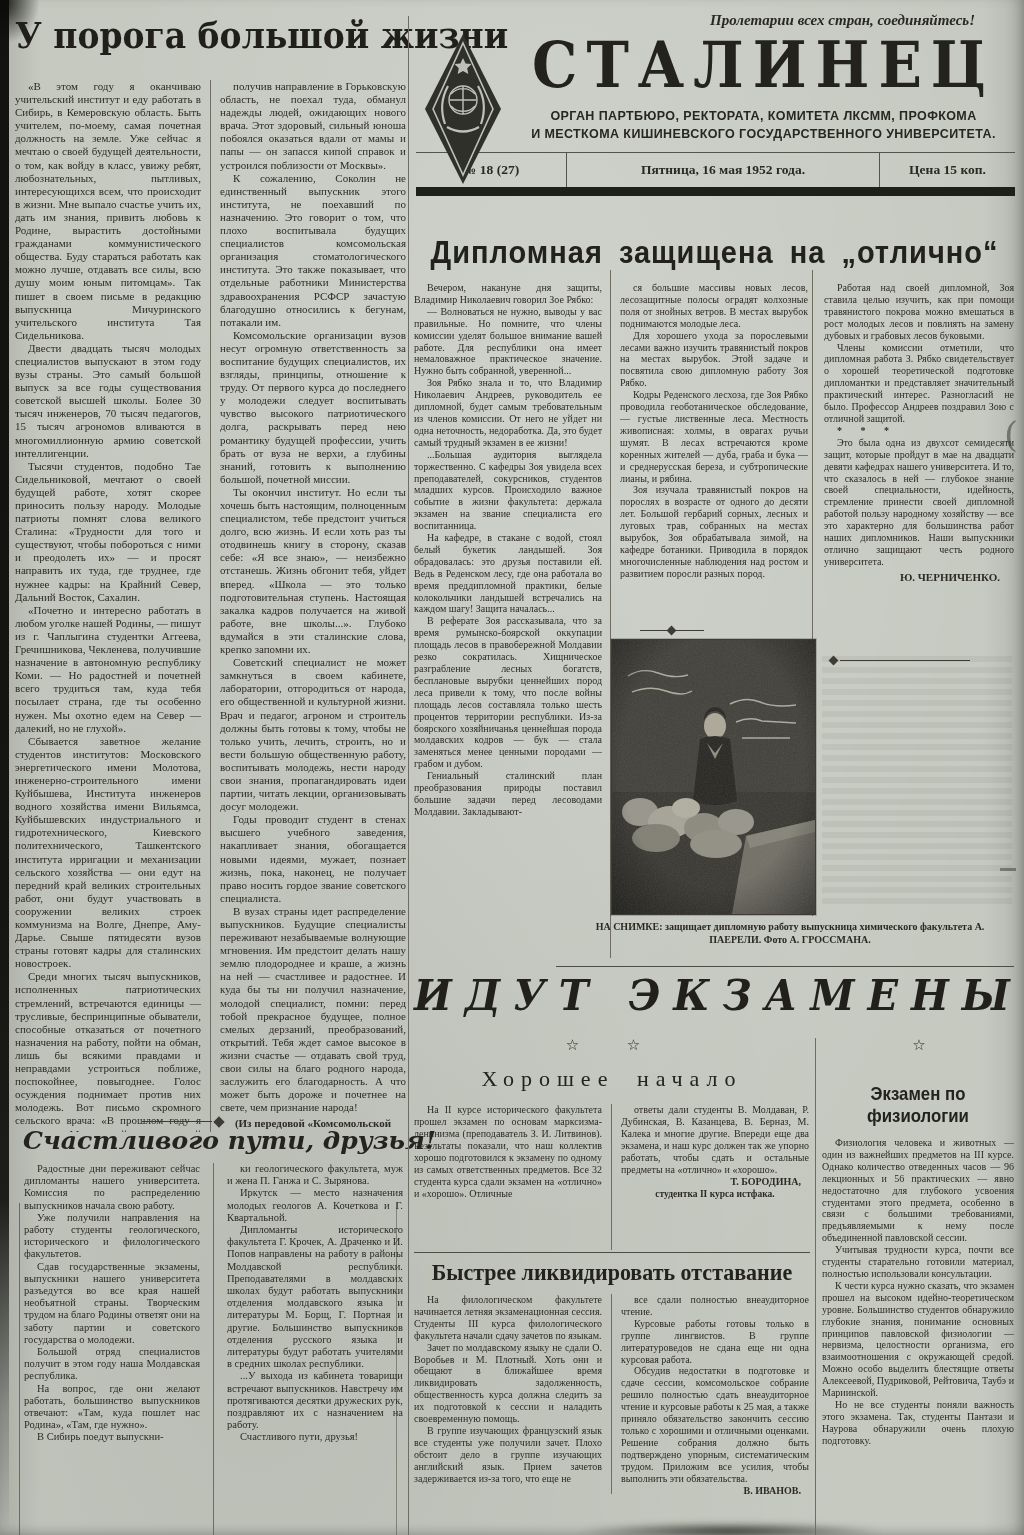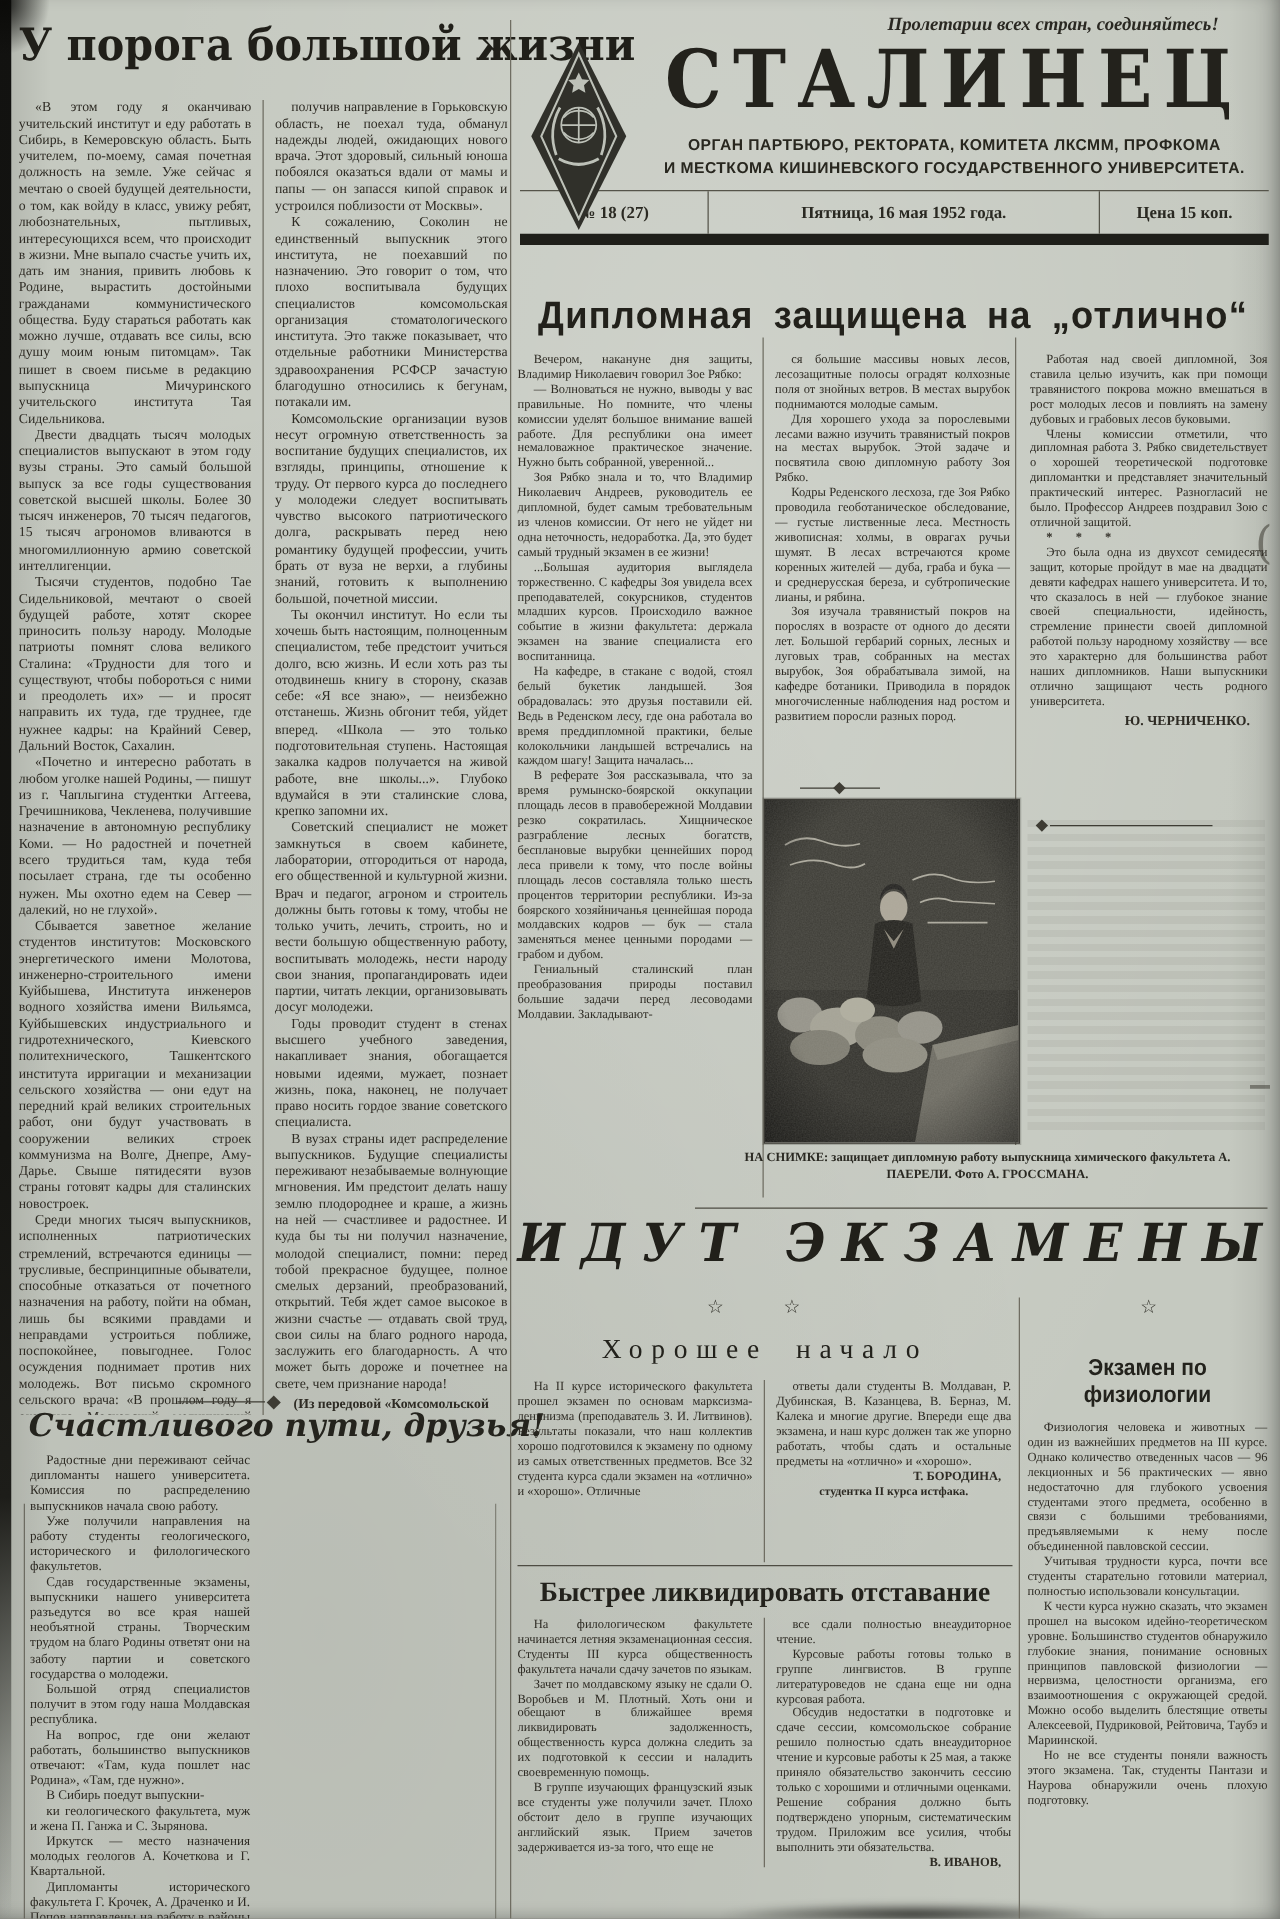--- a/index.html
+++ b/index.html
@@ -37,21 +37,21 @@
   .lead-cols .colrule{width:1px;background:#6f6d62;margin:0 9px;}
   .lead .rcol p:last-child{font-weight:bold;text-align:center;text-indent:0;margin-top:3px;}
   .lead-sep{position:absolute;left:142px;top:1121px;width:70px;height:1px;background:#3e3c34;}
   .lead-sep::after{content:"";position:absolute;right:-11px;top:-3.5px;width:8px;height:8px;background:#3e3c34;transform:rotate(45deg);}
 
   
   .farewell-head{position:absolute;left:15px;top:1126px;width:392px;display:flex;align-items:center;}
   .fh-line{height:2px;background:#3a3831;}
   .farewell-title{font-family:"DejaVu Serif",serif;font-style:italic;font-weight:bold;font-size:25px;
     white-space:nowrap;margin:0 8px;color:#24231d;}
-  .farewell-cols{position:absolute;left:24px;top:1163px;width:380px;height:372px;overflow:hidden;display:flex;flex-direction:column;}
+  .farewell-cols{position:absolute;left:24px;top:1163px;width:380px;height:372px;overflow:hidden;display:flex;}
   .farewell-cols .textcol{width:176px;font-size:10.5px;line-height:12.2px;}
   .farewell-cols .colrule{width:1px;background:#6f6d62;margin:0 13px;}
   .frame-l{position:absolute;left:19px;top:1203px;width:1px;height:332px;background:rgba(90,88,77,.8);}
   .frame-r{position:absolute;left:396px;top:1203px;width:1px;height:332px;background:rgba(90,88,77,.6);}
 
   
   .masthead{position:absolute;left:416px;top:12px;width:599px;}
   .slogan{text-align:right;font-style:italic;font-weight:bold;font-size:15px;padding-right:40px;color:#2a2822;}
   .emblem{position:absolute;left:6px;top:20px;}
   .m-title{margin:2px 0 0 96px;text-align:center;font-family:"DejaVu Serif",serif;font-weight:bold;
@@ -217,21 +217,21 @@
     <div class="dcol dcol1 textcol">
         <p>Вечером, накануне дня защиты, Владимир Николаевич говорил Зое Рябко:</p>
         <p>— Волноваться не нужно, выводы у вас правильные. Но помните, что члены комиссии уделят большое внимание вашей работе. Для республики она имеет немаловажное практическое значение. Нужно быть собранной, уверенной...</p>
         <p>Зоя Рябко знала и то, что Владимир Николаевич Андреев, руководитель ее дипломной, будет самым требовательным из членов комиссии. От него не уйдет ни одна неточность, недоработка. Да, это будет самый трудный экзамен в ее жизни!</p>
         <p>...Большая аудитория выглядела торжественно. С кафедры Зоя увидела всех преподавателей, сокурсников, студентов младших курсов. Происходило важное событие в жизни факультета: держала экзамен на звание специалиста его воспитанница.</p>
         <p>На кафедре, в стакане с водой, стоял белый букетик ландышей. Зоя обрадовалась: это друзья поставили ей. Ведь в Реденском лесу, где она работала во время преддипломной практики, белые колокольчики ландышей встречались на каждом шагу! Защита началась...</p>
         <p>В реферате Зоя рассказывала, что за время румынско-боярской оккупации площадь лесов в правобережной Молдавии резко сократилась. Хищническое разграбление лесных богатств, бесплановые вырубки ценнейших пород леса привели к тому, что после войны площадь лесов составляла только шесть процентов территории республики. Из-за боярского хозяйничанья ценнейшая порода молдавских кодров — бук — стала заменяться менее ценными породами — грабом и дубом.</p>
         <p>Гениальный сталинский план преобразования природы поставил большие задачи перед лесоводами Молдавии. Закладывают-</p>
       </div>
     <div class="dcol dcol2 textcol">
-        <p>ся большие массивы новых лесов, лесозащитные полосы оградят колхозные поля от знойных ветров. В местах вырубок поднимаются молодые самым.</p>
+        <p>ся большие массивы новых лесов, лесозащитные полосы оградят колхозные поля от знойных ветров. В местах вырубок поднимаются молодые леса.</p>
         <p>Для хорошего ухода за порослевыми лесами важно изучить травянистый покров на местах вырубок. Этой задаче и посвятила свою дипломную работу Зоя Рябко.</p>
         <p>Кодры Реденского лесхоза, где Зоя Рябко проводила геоботаническое обследование, — густые лиственные леса. Местность живописная: холмы, в оврагах ручьи шумят. В лесах встречаются кроме коренных жителей — дуба, граба и бука — и среднерусская береза, и субтропические лианы, и рябина.</p>
         <p>Зоя изучала травянистый покров на порослях в возрасте от одного до десяти лет. Большой гербарий сорных, лесных и луговых трав, собранных на местах вырубок, Зоя обрабатывала зимой, на кафедре ботаники. Приводила в порядок многочисленные наблюдения над ростом и развитием поросли разных пород.</p>
       </div>
     <div class="dcol dcol3 textcol">
       <div>
           <p>Работая над своей дипломной, Зоя ставила целью изучить, как при помощи травянистого покрова можно вмешаться в рост молодых лесов и повлиять на замену дубовых и грабовых лесов буковыми.</p>
           <p>Члены комиссии отметили, что дипломная работа З. Рябко свидетельствует о хорошей теоретической подготовке дипломантки и представляет значительный практический интерес. Разногласий не было. Профессор Андреев поздравил Зою с отличной защитой.</p>
         </div>
       <p class="d-stars">* * *</p>
@@ -312,21 +312,21 @@
           <span class="role">студентка II курса истфака.</span>
         </div>
       </div>
     </div>
 
     <div class="lq">
       <div class="lq-rule"></div>
       <div class="sub-title lq-title">Быстрее ликвидировать отставание</div>
       <div class="lq-cols">
         <div class="textcol">
-            <p>На филологическом факультете начинается летняя экзаменационная сессия. Студенты III курса общественность факультета начали сдачу зачетов по языкам.</p>
+            <p>На филологическом факультете начинается летняя экзаменационная сессия. Студенты III курса филологического факультета начали сдачу зачетов по языкам.</p>
             <p>Зачет по молдавскому языку не сдали О. Воробьев и М. Плотный. Хоть они и обещают в ближайшее время ликвидировать задолженность, общественность курса должна следить за их подготовкой к сессии и наладить своевременную помощь.</p>
             <p>В группе изучающих французский язык все студенты уже получили зачет. Плохо обстоит дело в группе изучающих английский язык. Прием зачетов задерживается из-за того, что еще не</p>
           </div>
         <div class="colrule"></div>
         <div class="textcol">
           <div>
               <p>все сдали полностью внеаудиторное чтение.</p>
               <p>Курсовые работы готовы только в группе лингвистов. В группе литературоведов не сдана еще ни одна курсовая работа.</p>
               <p>Обсудив недостатки в подготовке и сдаче сессии, комсомольское собрание решило полностью сдать внеаудиторное чтение и курсовые работы к 25 мая, а также приняло обязательство закончить сессию только с хорошими и отличными оценками. Решение собрания должно быть подтверждено упорным, систематическим трудом. Приложим все усилия, чтобы выполнить эти обязательства.</p>
             </div>

